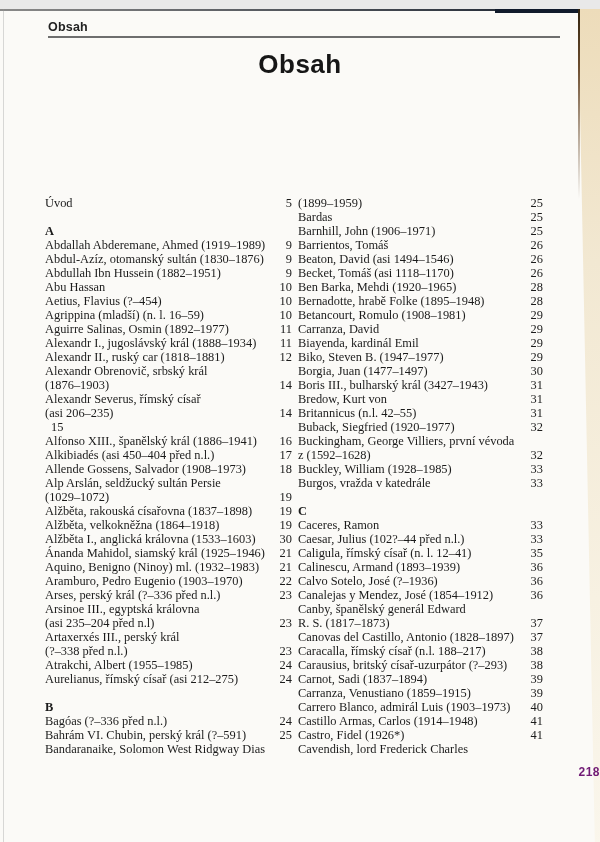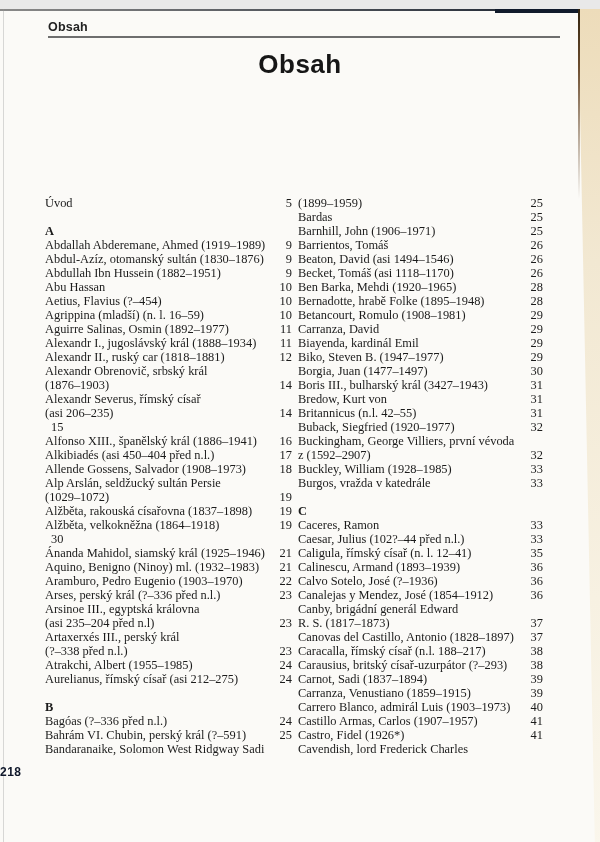--- a/index.html
+++ b/index.html
@@ -46,23 +46,23 @@
     display:flex;justify-content:space-between;align-items:baseline;
     height:14px;line-height:14px;
     font-size:12.4px;white-space:nowrap;
   }
   .row .t{overflow:visible;}
   .row .p{flex-shrink:0;padding-left:6px;}
   .row.heading .t{font-weight:bold;}
 
   
   .footer-pagenum{
-    position:absolute;left:0;top:756px;width:100%;text-align:left;
+    position:absolute;left:0;top:756px;width:100%;text-align:right;
     font-family:"Liberation Sans","DejaVu Sans",sans-serif;
-    font-weight:bold;font-size:12px;color:#0f172a;letter-spacing:.5px;
+    font-weight:bold;font-size:12px;color:#701a75;letter-spacing:.5px;
   }
 </style>
 </head>
 <body>
 
 <div class="page">
 
   <div class="edge-top"></div>
   <div class="edge-top-right"></div>
   <div class="edge-right"></div>
@@ -157,20 +157,21 @@
       </div>
       <div class="row">
         <span class="t">Alžběta, rakouská císařovna (1837–1898)</span>
         <span class="p">19</span>
       </div>
       <div class="row">
         <span class="t">Alžběta, velkokněžna (1864–1918)</span>
         <span class="p">19</span>
       </div>
       <div class="row">
+        <span class="t">Alžběta I., anglická královna (1533–1603)</span>
         <span class="p">30</span>
       </div>
       <div class="row">
         <span class="t">Ánanda Mahidol, siamský král (1925–1946)</span>
         <span class="p">21</span>
       </div>
       <div class="row">
         <span class="t">Aquino, Benigno (Ninoy) ml. (1932–1983)</span>
         <span class="p">21</span>
       </div>
@@ -210,21 +211,21 @@
       </div>
       <div class="row">
         <span class="t">Bagóas (?–336 před n.l.)</span>
         <span class="p">24</span>
       </div>
       <div class="row">
         <span class="t">Bahrám VI. Chubin, perský král (?–591)</span>
         <span class="p">25</span>
       </div>
       <div class="row">
-        <span class="t">Bandaranaike, Solomon West Ridgway Sadi</span>
+        <span class="t">Bandaranaike, Solomon West Ridgway Dias</span>
       </div>
     </div>
   <div class="toc toc-right">
       <div class="row">
         <span class="t">(1899–1959)</span>
         <span class="p">25</span>
       </div>
       <div class="row">
         <span class="t">Bardas</span>
         <span class="p">25</span>
@@ -286,21 +287,21 @@
         <span class="p">31</span>
       </div>
       <div class="row">
         <span class="t">Buback, Siegfried (1920–1977)</span>
         <span class="p">32</span>
       </div>
       <div class="row">
         <span class="t">Buckingham, George Villiers, první vévoda</span>
       </div>
       <div class="row">
-        <span class="t">z (1592–2907)</span>
+        <span class="t">z (1592–1628)</span>
         <span class="p">32</span>
       </div>
       <div class="row">
         <span class="t">Buckley, William (1928–1985)</span>
         <span class="p">33</span>
       </div>
       <div class="row">
         <span class="t">Burgos, vražda v katedrále</span>
         <span class="p">33</span>
       </div>
@@ -326,21 +327,21 @@
       </div>
       <div class="row">
         <span class="t">Calvo Sotelo, José (?–1936)</span>
         <span class="p">36</span>
       </div>
       <div class="row">
         <span class="t">Canalejas y Mendez, José (1854–1912)</span>
         <span class="p">36</span>
       </div>
       <div class="row">
-        <span class="t">Canby, brigádní generál Edward</span>
+        <span class="t">Canby, španělský generál Edward</span>
       </div>
       <div class="row">
         <span class="t">R. S. (1817–1873)</span>
         <span class="p">37</span>
       </div>
       <div class="row">
         <span class="t">Canovas del Castillo, Antonio (1828–1897)</span>
         <span class="p">37</span>
       </div>
       <div class="row">
@@ -357,21 +358,21 @@
       </div>
       <div class="row">
         <span class="t">Carranza, Venustiano (1859–1915)</span>
         <span class="p">39</span>
       </div>
       <div class="row">
         <span class="t">Carrero Blanco, admirál Luis (1903–1973)</span>
         <span class="p">40</span>
       </div>
       <div class="row">
-        <span class="t">Castillo Armas, Carlos (1907–1957)</span>
+        <span class="t">Castillo Armas, Carlos (1914–1948)</span>
         <span class="p">41</span>
       </div>
       <div class="row">
         <span class="t">Castro, Fidel (1926*)</span>
         <span class="p">41</span>
       </div>
       <div class="row">
         <span class="t">Cavendish, lord Frederick Charles</span>
       </div>
     </div>

